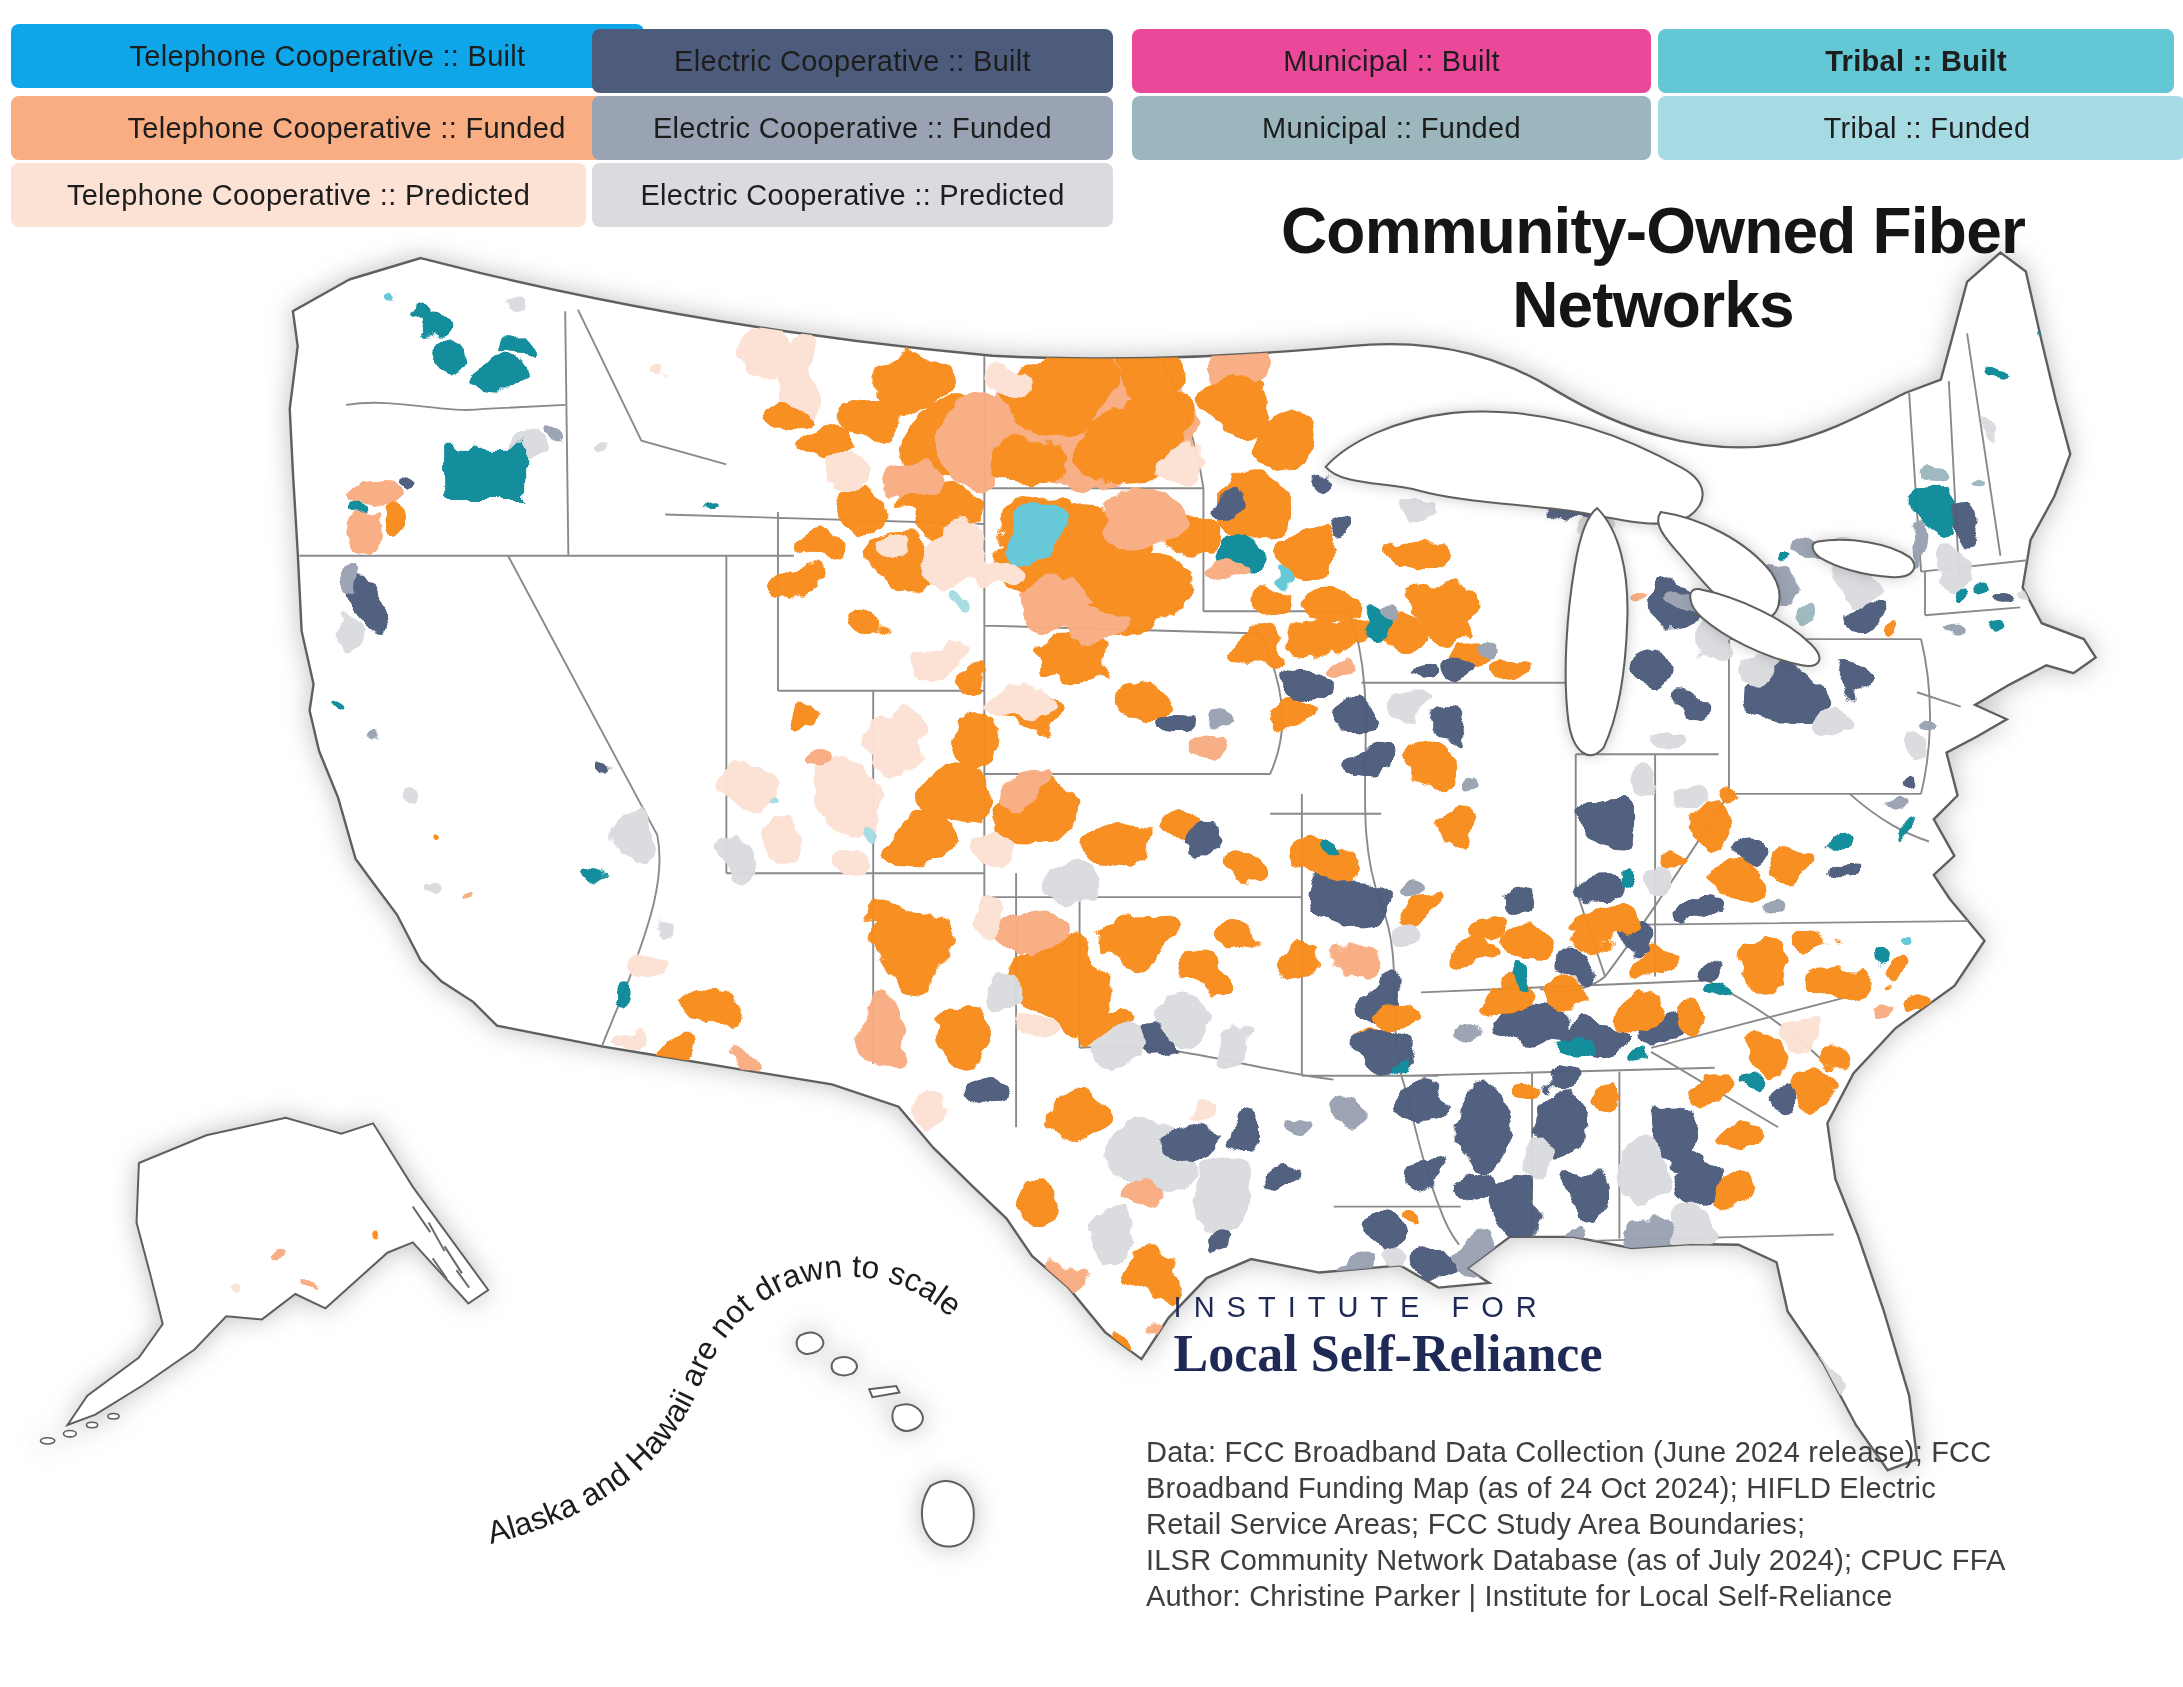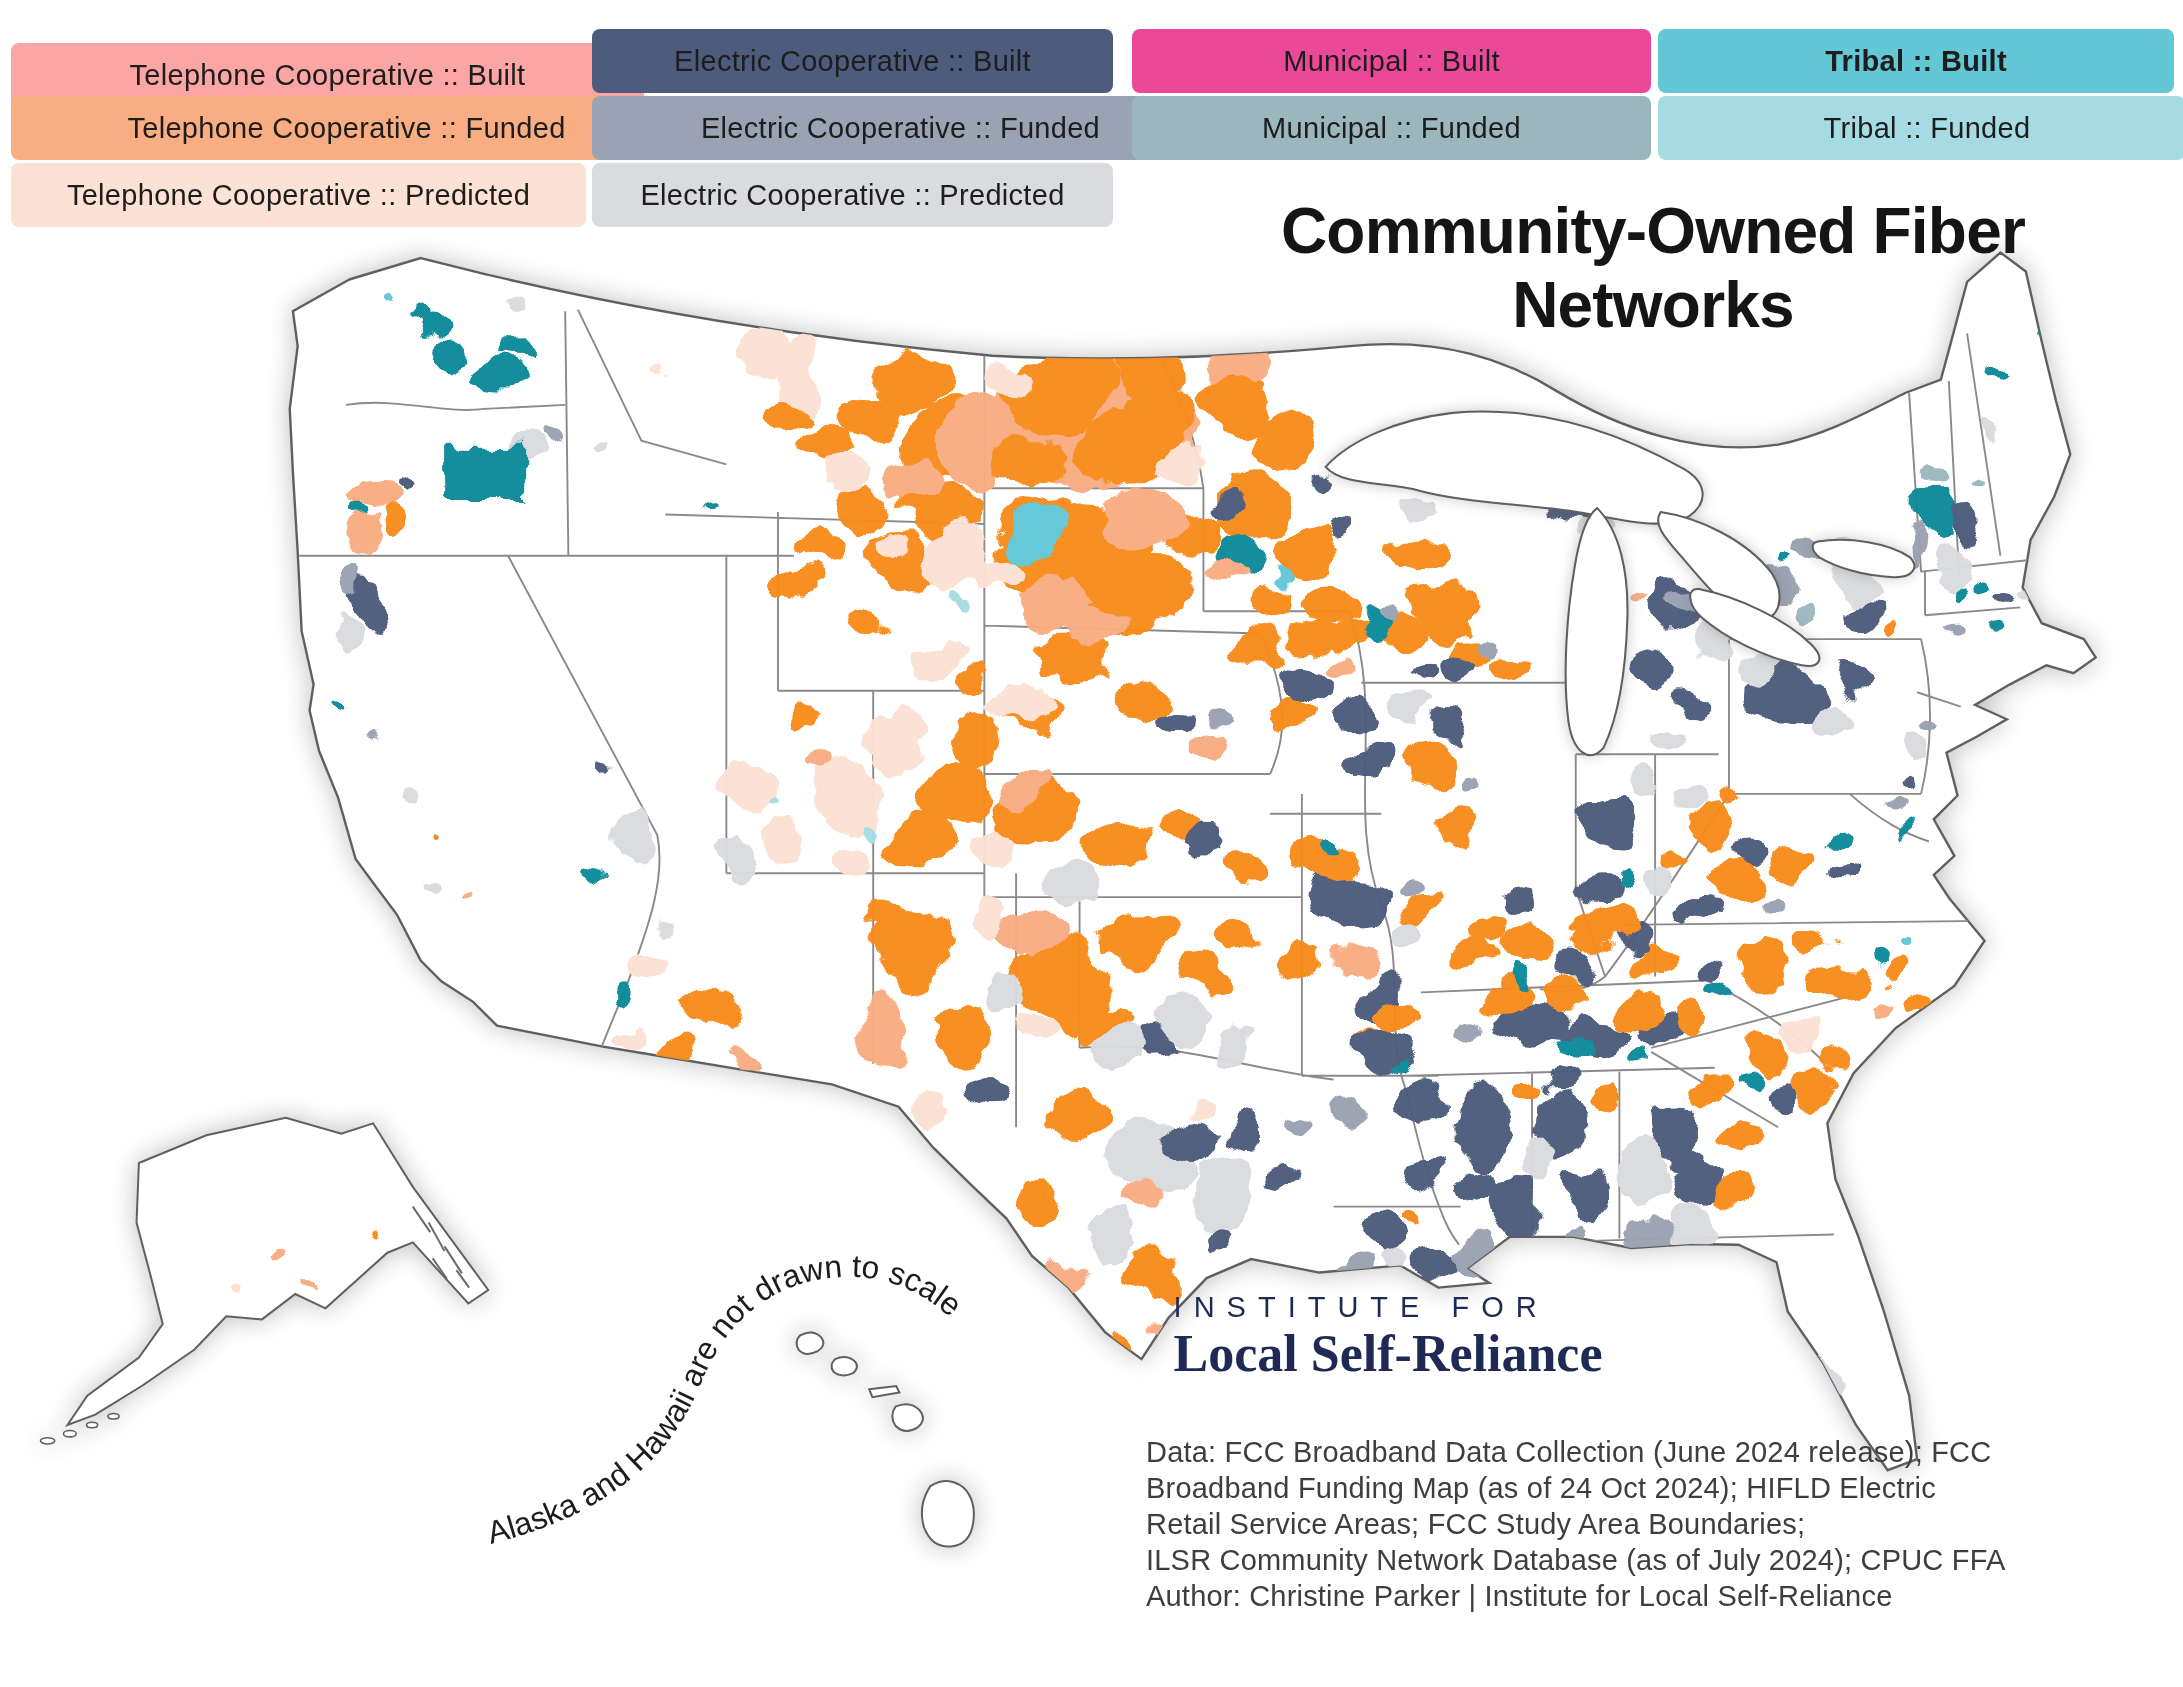--- a/index.html
+++ b/index.html
@@ -492,25 +492,25 @@
 
     <defs>
       <path id="notepath" d="M618,1945 C740,1915 838,1855 882,1745 C920,1650 985,1614 1055,1609 C1112,1605 1155,1624 1192,1655" fill="none"></path>
     </defs>
     <text style="font-size:40px;fill:#1c1c1c;font-family:'Liberation Sans','DejaVu Sans',sans-serif;">
       <textPath href="#notepath">Alaska and Hawaii are not drawn to scale</textPath>
     </text>
   </svg>
 
   <div>
-    <div class="legend-cell" style="left: 11px; top: 43px; width: 633px; background-color: #fca5a5;">Telephone Cooperative :: Built</div>
+    <div class="legend-cell" style="left: 11px; top: 24px; width: 633px; background-color: #0ea5e9;">Telephone Cooperative :: Built</div>
     <div class="legend-cell" style="left: 11px; top: 96px; width: 575px; background-color: rgb(249, 173, 130); padding-left: 48px;">Telephone Cooperative :: Funded</div>
     <div class="legend-cell" style="left: 11px; top: 163px; width: 575px; background-color: rgb(252, 226, 212);">Telephone Cooperative :: Predicted</div>
     <div class="legend-cell" style="left: 592px; top: 29px; width: 521px; background-color: rgb(77, 92, 124);">Electric Cooperative :: Built</div>
-    <div class="legend-cell" style="left: 592px; top: 96px; width: 521px; background-color: rgb(154, 163, 179); padding-left: 48px;">Electric Cooperative :: Funded</div>
+    <div class="legend-cell" style="left: 592px; top: 96px; width: 521px; background-color: rgb(154, 163, 179);">Electric Cooperative :: Funded</div>
     <div class="legend-cell" style="left: 592px; top: 163px; width: 521px; background-color: rgb(217, 219, 223);">Electric Cooperative :: Predicted</div>
     <div class="legend-cell" style="left: 1132px; top: 29px; width: 519px; background-color: #ec4899;">Municipal :: Built</div>
     <div class="legend-cell" style="left: 1132px; top: 96px; width: 519px; background-color: rgb(155, 183, 189);">Municipal :: Funded</div>
     <div class="legend-cell" style="left: 1658px; top: 29px; width: 516px; background-color: rgb(99, 199, 214); font-weight: bold;">Tribal :: Built</div>
     <div class="legend-cell" style="left: 1658px; top: 96px; width: 516px; background-color: rgb(167, 219, 227); padding-left: 11px;">Tribal :: Funded</div>
   </div>
 
   <div class="map-title">Community-Owned Fiber Networks</div>
 
   <div class="logo">

